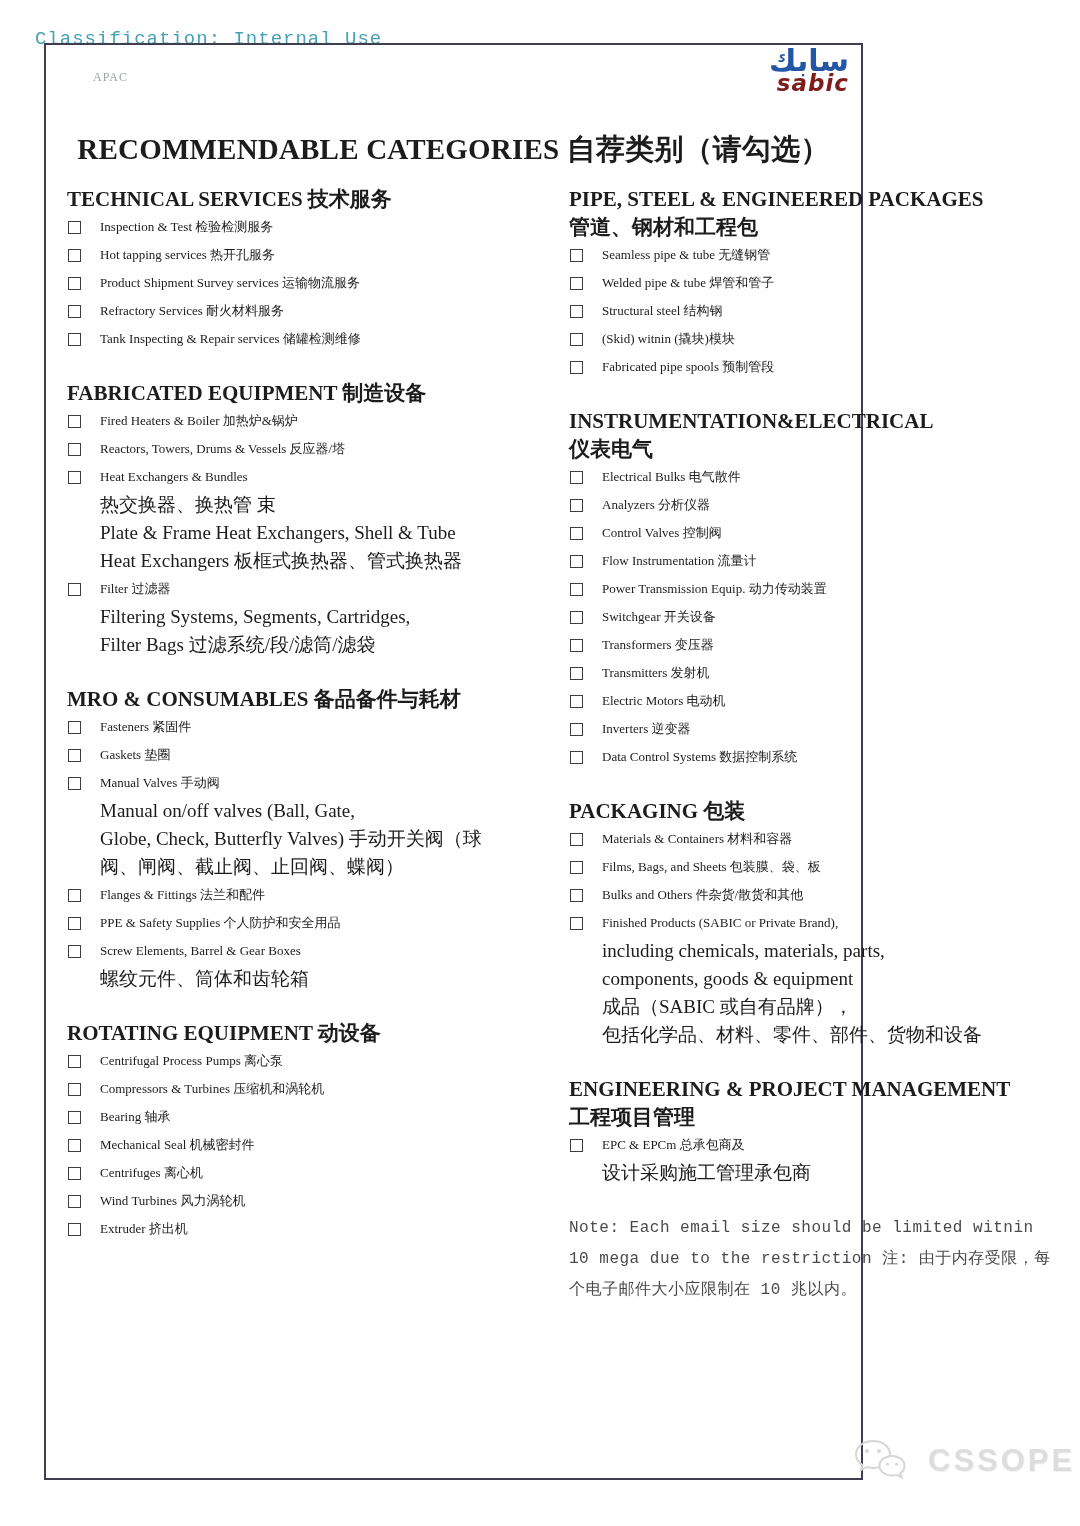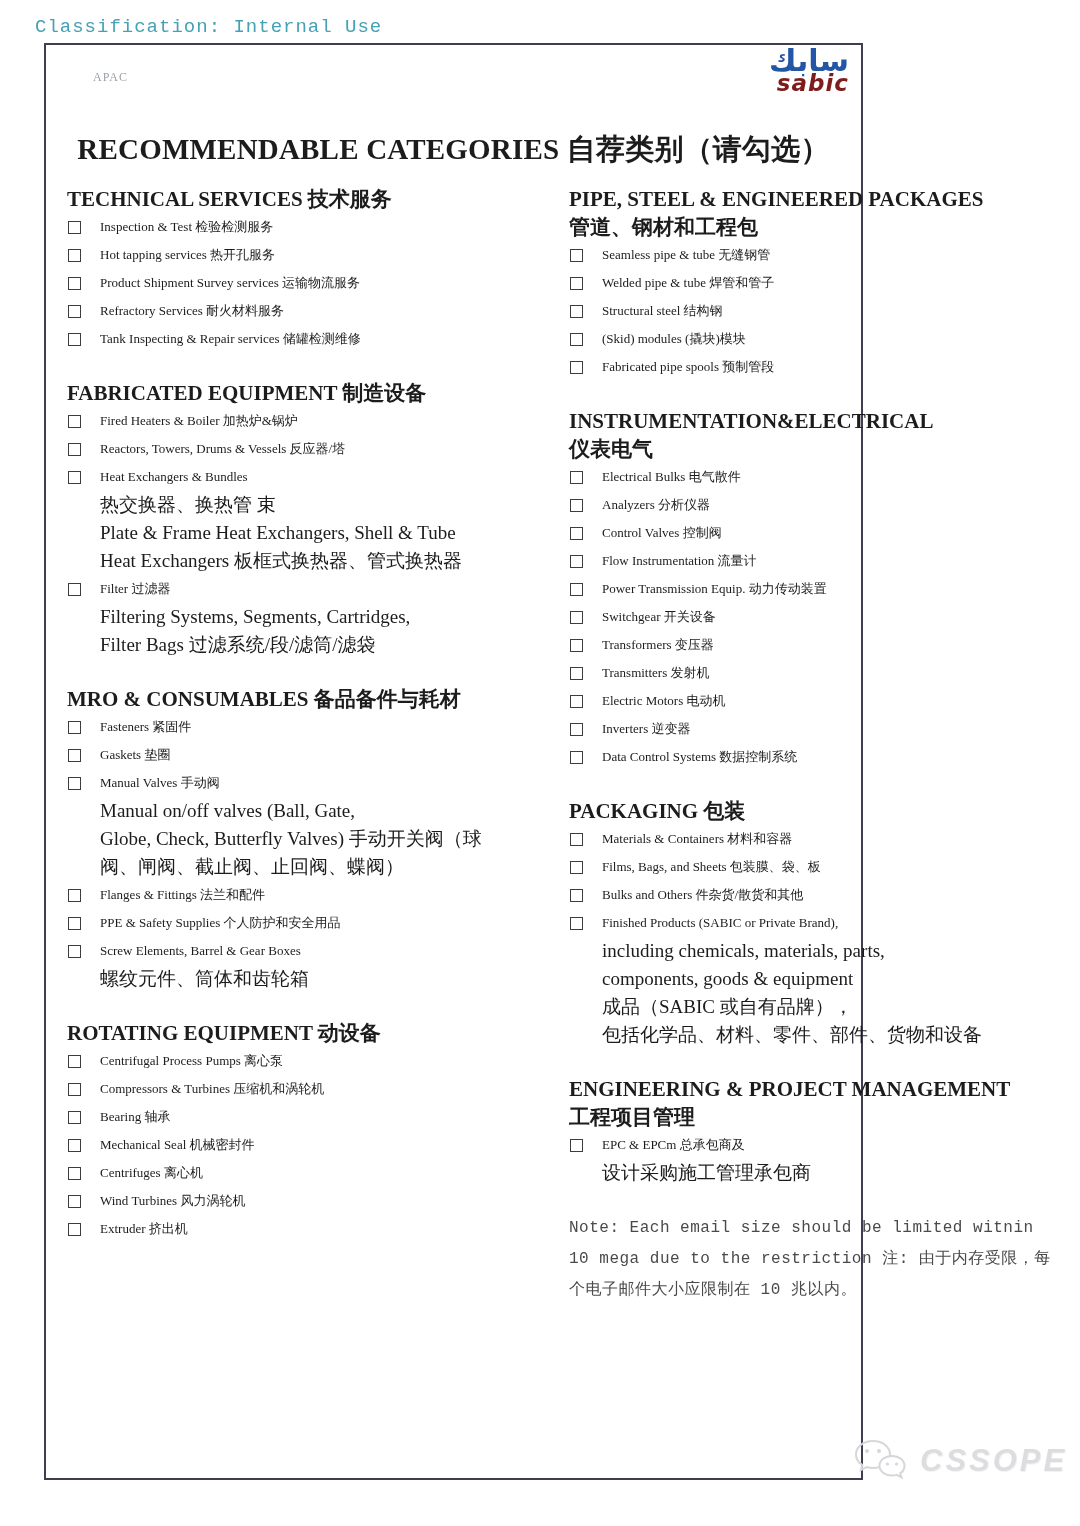--- a/index.html
+++ b/index.html
@@ -2,21 +2,21 @@
 <html><head>
 <meta charset="utf-8">
 <style>
   * { margin:0; padding:0; box-sizing:border-box; }
   html,body { background:#ffffff; }
   .page {
     position:relative; width:1080px; height:1526px; background:#ffffff;
     overflow:hidden; font-family:"Liberation Serif", serif; color:#1c1c1c;
   }
   .classification {
-    position:absolute; left:35px; top:16px;
+    position:absolute; left:35px; top:28px;
     font-family:"Liberation Mono", monospace; font-size:19px;
     color:#46a1b4; letter-spacing:1px; white-space:nowrap;
   }
   .frame {
     position:absolute; left:44px; top:43px; width:819px; height:1437px;
     border:2px solid #3e3e50; background:#ffffff;
   }
   .apac {
     position:absolute; left:47px; top:25px; font-size:12px;
     color:#9aa0a8; letter-spacing:1px;
@@ -36,21 +36,21 @@
   .item { position:relative; padding-left:33px; font-size:13px; line-height:28px; white-space:nowrap; }
   .cb {
     position:absolute; left:1px; top:8px; width:13px; height:13px;
     border:1.5px solid #3d3d3d; background:#ffffff; display:inline-block; cursor:pointer;
   }
   .subline { padding-left:33px; font-size:19px; line-height:28px; white-space:nowrap; }
   .note { margin-top:10px; font-family:"Liberation Mono", monospace; font-size:16px; color:#4a4a4a; }
   .note-line { line-height:31px; white-space:nowrap; letter-spacing:0.5px; }
   .watermark {
     position:absolute; left:852px; top:1438px; display:flex; align-items:center;
-    gap:12px; z-index:5;font-style:italic;
+    gap:20px; z-index:5;
   }
   .wm-text {
     font-family:"Liberation Sans", sans-serif; font-size:31px; font-weight:bold;
     color:#dddde0; letter-spacing:3px;
     text-shadow:1px 1px 0 #f2f2f4;
   }
   .wm-icon svg { display:block; }
 </style>
 </head>
 <body>
@@ -116,21 +116,21 @@
             <div class="item"><span class="cb"></span><span class="item-label">Extruder 挤出机</span></div>
           </section>
         </div>
       <div class="col col-right" id="col-right">
           <section class="section">
             <div class="sec-heading">PIPE, STEEL &amp; ENGINEERED PACKAGES</div>
             <div class="sec-heading">管道、钢材和工程包</div>
             <div class="item"><span class="cb"></span><span class="item-label">Seamless pipe &amp; tube 无缝钢管</span></div>
             <div class="item"><span class="cb"></span><span class="item-label">Welded pipe &amp; tube 焊管和管子</span></div>
             <div class="item"><span class="cb"></span><span class="item-label">Structural steel 结构钢</span></div>
-            <div class="item"><span class="cb"></span><span class="item-label">(Skid) modules (撬块)模块</span></div>
+            <div class="item"><span class="cb"></span><span class="item-label">(Skid) witnin (撬块)模块</span></div>
             <div class="item"><span class="cb"></span><span class="item-label">Fabricated pipe spools 预制管段</span></div>
           </section>
           <section class="section">
             <div class="sec-heading">INSTRUMENTATION&amp;ELECTRICAL</div>
             <div class="sec-heading">仪表电气</div>
             <div class="item"><span class="cb"></span><span class="item-label">Electrical Bulks 电气散件</span></div>
             <div class="item"><span class="cb"></span><span class="item-label">Analyzers 分析仪器</span></div>
             <div class="item"><span class="cb"></span><span class="item-label">Control Valves 控制阀</span></div>
             <div class="item"><span class="cb"></span><span class="item-label">Flow Instrumentation 流量计</span></div>
             <div class="item"><span class="cb"></span><span class="item-label">Power Transmission Equip. 动力传动装置</span></div>

